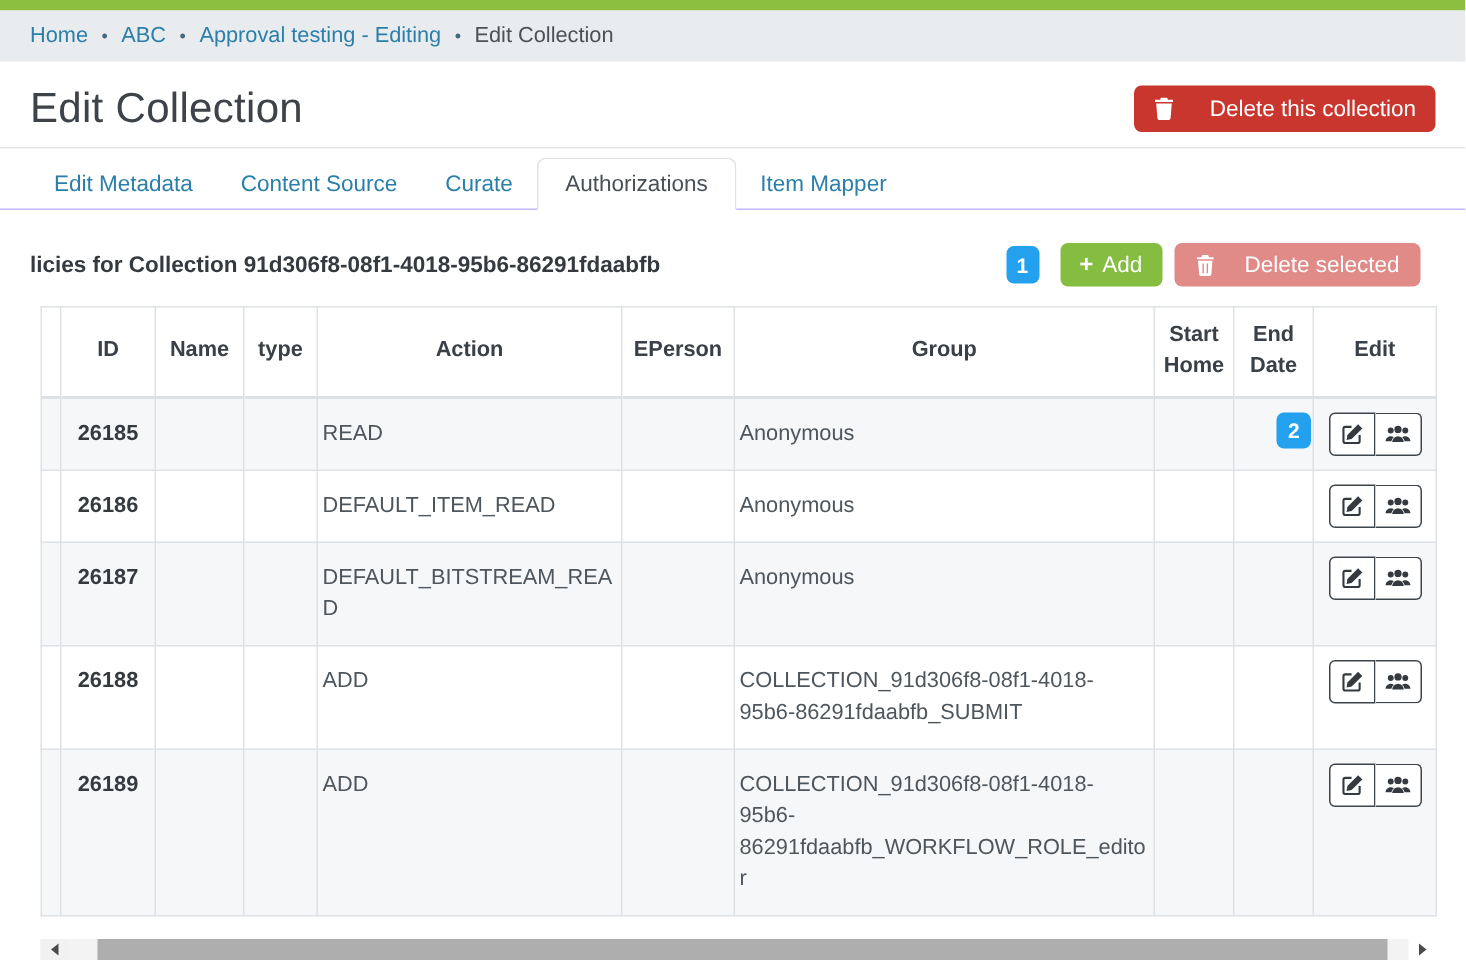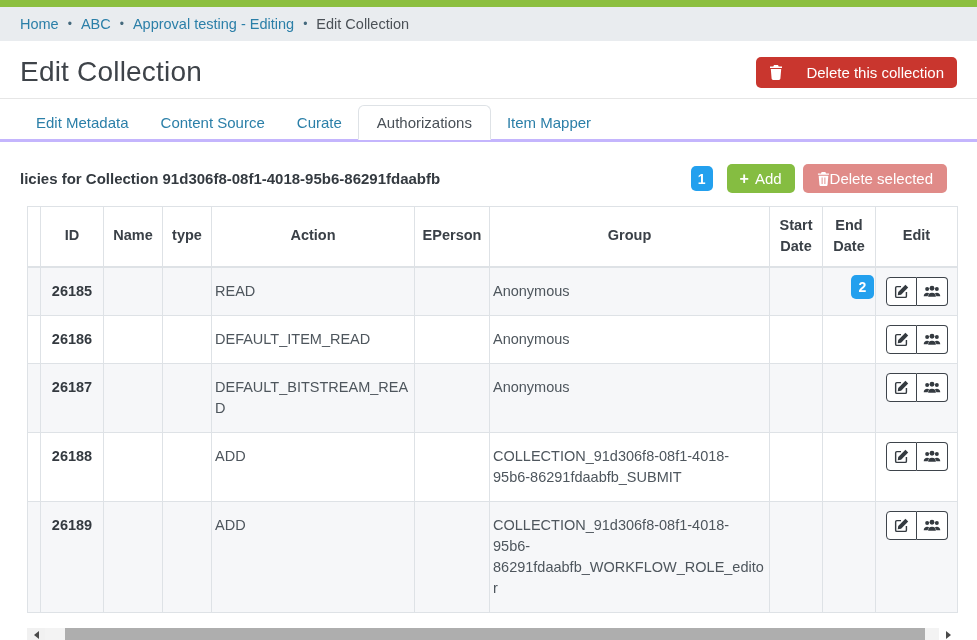--- a/index.html
+++ b/index.html
@@ -33,21 +33,21 @@
     background: #C9362E; color: #fff;
     font-size: 15px; padding: 7px 13px;
     border-radius: 5px;
     display: inline-flex; align-items: center; gap: 23px;
   }
   .hr { border-top: 1px solid #e6e6e6; margin-top: 10px; }
 
   .tabs {
     display: flex;
     padding: 6px 20px 0 20px;
-    border-bottom: 3px solid #c4b5fd;
+    border-bottom: 1px solid #c4b5fd;
     font-size: 15px;
     align-items: flex-end;
   }
   .tab {
     padding: 8px 15px;
     color: #2B7FA8;
     margin-bottom: -1px;
     cursor: pointer;
     border: 1px solid transparent;
   }
@@ -79,21 +79,21 @@
     font-size: 15px; padding: 6px 13px;
     border-radius: 5px;
     display: inline-flex; align-items: center; gap: 6px;
   }
   .plus-glyph { font-size: 16px; font-weight: bold; line-height: 1; }
   .btn-delete-selected {
     background: #E08B88; color: #fff;
     font-size: 15px; padding: 6px 14px;
     border-radius: 5px;
     margin-left: 8px; margin-right: 10px;
-    display: inline-flex; align-items: center; gap: 0;
+    display: inline-flex; align-items: center; gap: 20px;
     cursor: default;
   }
 
   table.policies {
     border-collapse: collapse;
     table-layout: fixed;
     width: 930px;
     margin: 13px 20px 0 27px;
     font-size: 14.5px;
   }
@@ -223,21 +223,21 @@
   </colgroup>
   <thead>
     <tr>
       <th></th>
       <th>ID</th>
       <th>Name</th>
       <th>type</th>
       <th>Action</th>
       <th>EPerson</th>
       <th>Group</th>
-      <th>Start Date</th>
+      <th>Start Home</th>
       <th>End Date</th>
       <th>Edit</th>
     </tr>
   </thead>
   <tbody>
     <tr class="striped">
       <td></td>
       <td class="cell-id">26185</td>
       <td></td>
       <td></td>

